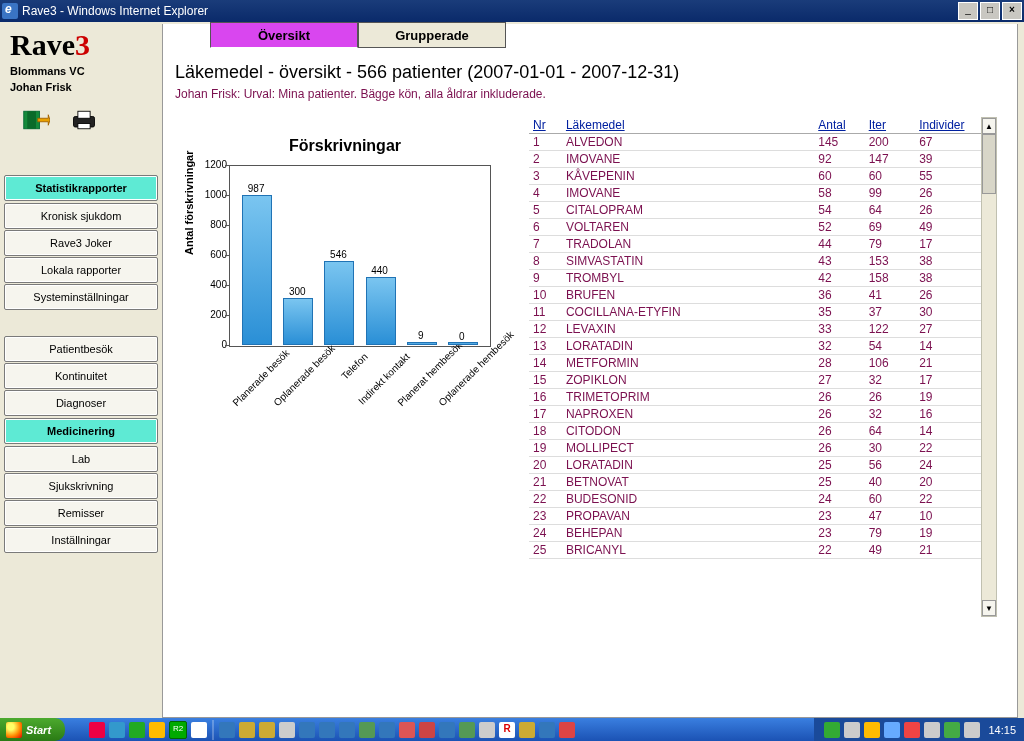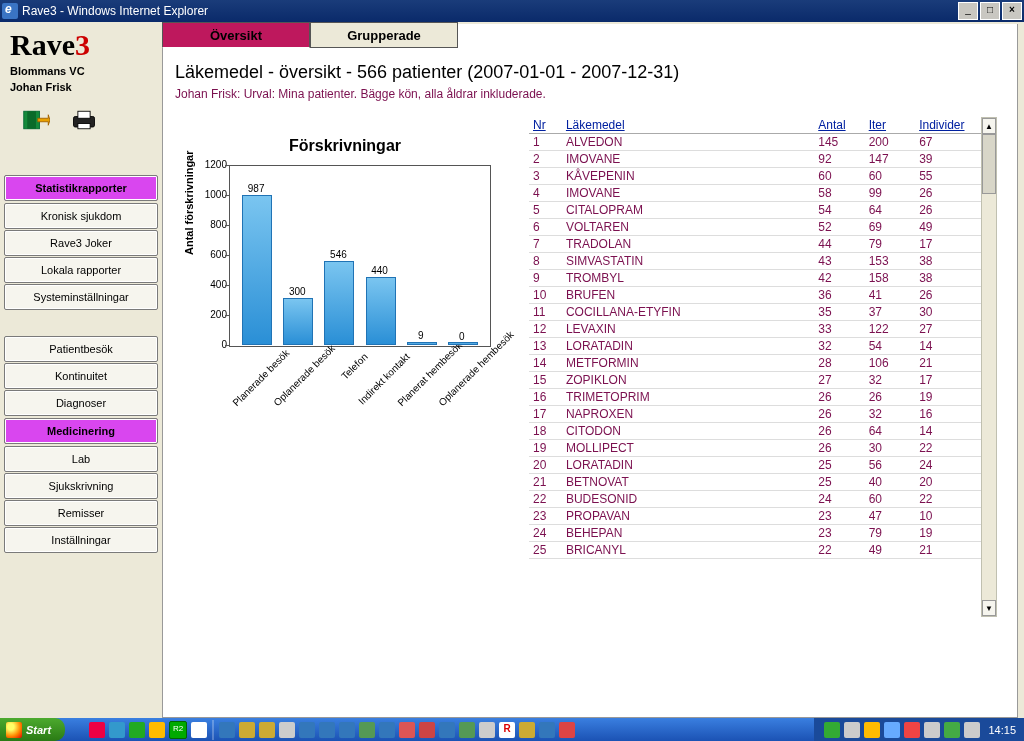--- a/index.html
+++ b/index.html
@@ -12,27 +12,27 @@
   .winbtn.cl{font-weight:bold;}
   
   .content{display:flex;height:696px;background:#ece9d8;}
   .sidebar{width:162px;padding:6px 4px;box-sizing:border-box;display:flex;flex-direction:column;align-items:stretch;}
   .logo{font-family:"Times New Roman",serif;font-size:30px;font-weight:bold;color:#000;padding-left:6px;}
   .logo .r3{color:#c00;}
   .sub{font-family:Arial;font-size:11px;font-weight:bold;color:#000;padding-left:6px;line-height:14px;margin-top:2px;}
   .iconrow{display:flex;gap:20px;padding:14px 0 18px 18px;}
   .iconrow svg{width:28px;height:24px;cursor:pointer;}
   .navbtn{height:24px;border:1px solid #7a7a7a;background:#f6f5ee;margin:1px 0;font-size:11px;color:#000;display:flex;align-items:center;justify-content:center;cursor:pointer;border-radius:2px;box-shadow:inset 0 0 0 1px #fff;}
-  .navbtn.head{font-weight:bold;background:#d946ef;}
+  .navbtn.head{font-weight:bold;background:#5eead4;}
   .gap{height:24px;}
   
   .main{flex:1;background:#fff;border:1px solid #999;border-top:none;margin-right:6px;position:relative;margin-top:2px;}
   .tabs{position:absolute;top:-2px;left:-1px;display:flex;}
   .tab{width:146px;height:24px;border:1px solid #555;display:flex;align-items:center;justify-content:center;font-size:13px;font-weight:bold;cursor:pointer;margin-right:0;}
-  .tab.active{background:#be185d;border-bottom:1px solid #fff;}
+  .tab.active{background:#d946ef;border-bottom:1px solid #fff;margin-left:48px;}
   .tab.inactive{background:#ece9d8;}
   .mainbody{padding:36px 20px 12px 12px;}
   .h1{font-size:18px;font-family:Arial;color:#000;margin:2px 0 4px 0;}
   .h2{font-size:12px;color:#7b104f;margin-bottom:16px;}
   .row{display:flex;align-items:flex-start;}
   
   .chartwrap{width:340px;}
   .charttitle{font-size:16px;font-weight:bold;text-align:center;margin:20px 0 10px 0;}
   .chart{position:relative;width:310px;height:230px;margin-left:20px;}
   .plotborder{position:absolute;left:34px;top:0;width:260px;height:180px;border:1px solid #555;}

